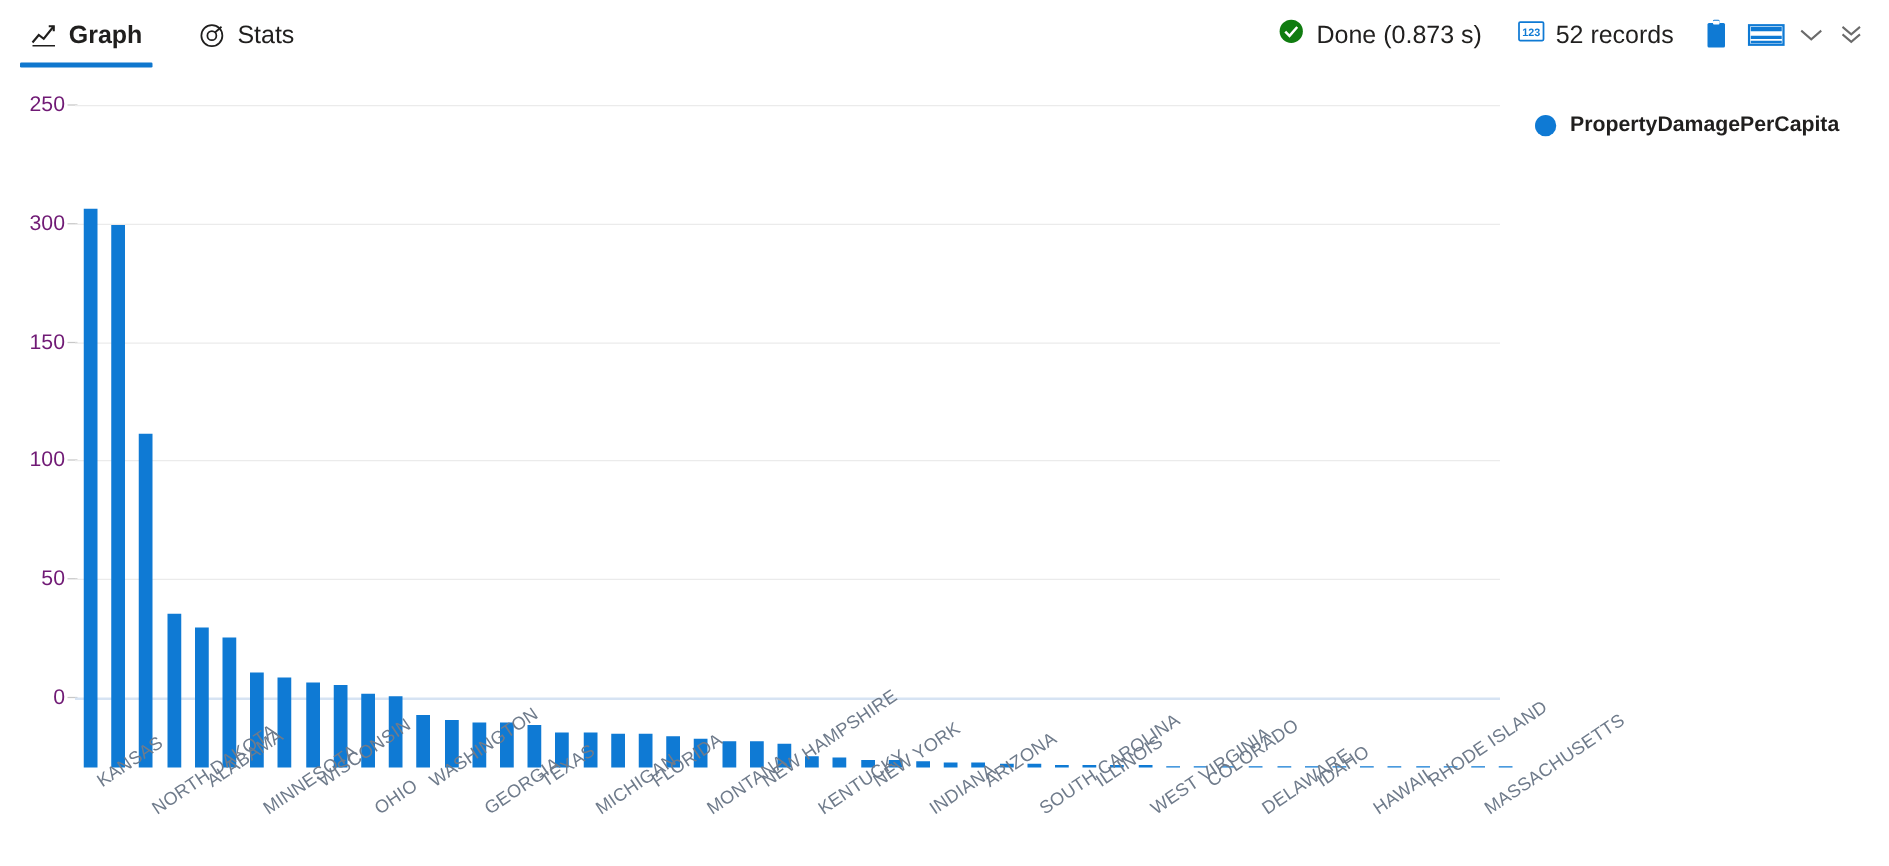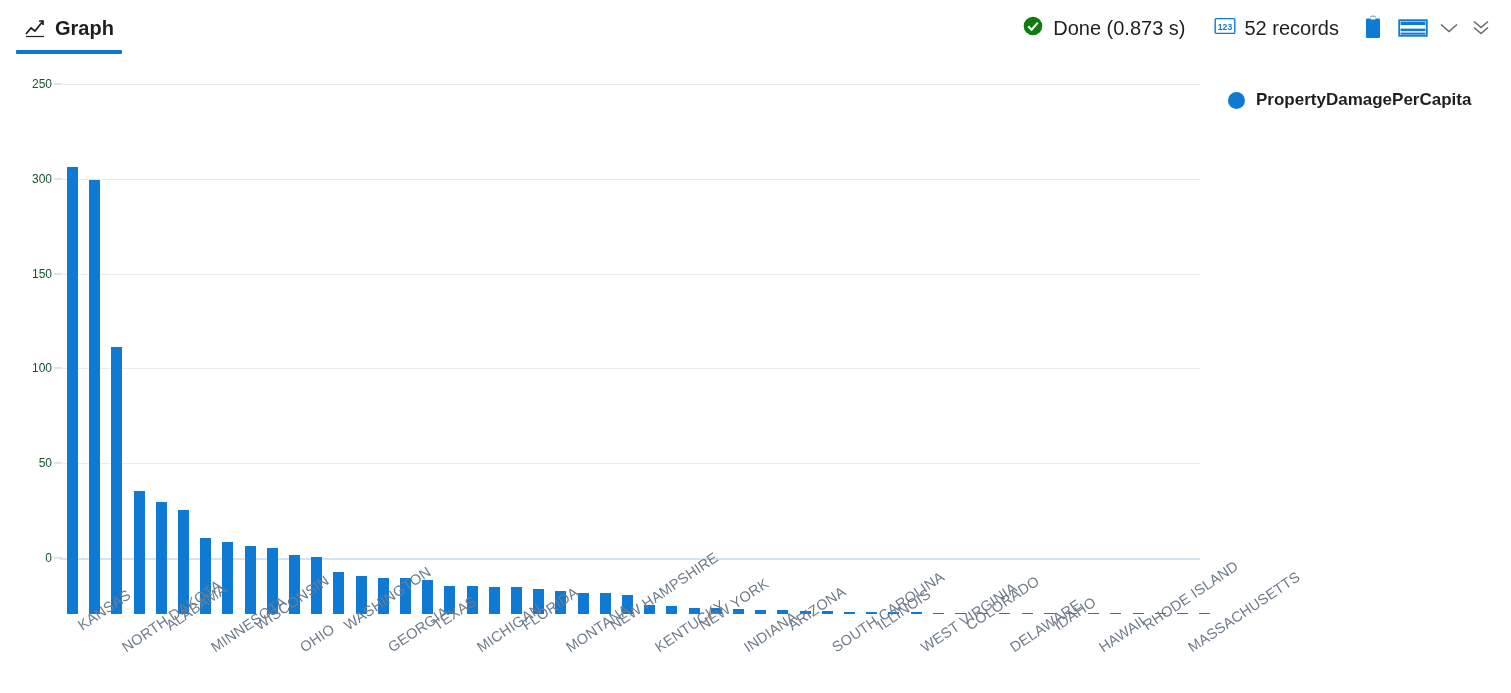--- a/index.html
+++ b/index.html
@@ -41,21 +41,21 @@
     height:56px; width:40px; cursor:pointer;
   }
   .icon-btn.narrow { width:32px; }
 
   
   .chart-area { position:absolute; left:0; top:56px; width:1511px; height:637px; }
 
   .ylabels { position:absolute; left:0; top:0; width:52px; height:560px; }
   .ylabel {
     position:absolute; right:0; transform:translateY(-50%);
-    font-size:12px; color:#14532d; text-align:right; white-space:nowrap;
+    font-size:17px; color:#701a75; text-align:right; white-space:nowrap;
   }
   .ytick {
     position:absolute; width:8px; height:1px; background:#c8c8c8;
     transform:translateY(-0.5px);
   }
 
   .plot {
     position:absolute; left:60px; top:0; width:1140px; height:560px;
   }
   .gridline {
@@ -98,20 +98,30 @@
           <svg width="22" height="22" viewBox="0 0 22 22">
             <polyline points="2,17 7,11 11,14 19,4" fill="none" stroke="#201f1e" stroke-width="1.7"></polyline>
             <polyline points="15,4 19,4 19,8" fill="none" stroke="#201f1e" stroke-width="1.7"></polyline>
             <line x1="2" y1="19.5" x2="20" y2="19.5" stroke="#201f1e" stroke-width="1.2"></line>
           </svg>
         </span>
         <span>Graph</span>
       </div>
 
 
+      <div class="tab">
+        <span class="ic">
+          <svg width="21" height="21" viewBox="0 0 21 21">
+            <circle cx="10.5" cy="10.5" r="8.4" fill="none" stroke="#201f1e" stroke-width="1.4"></circle>
+            <circle cx="10.5" cy="10.5" r="3.6" fill="none" stroke="#201f1e" stroke-width="1.4"></circle>
+            <line x1="13.2" y1="7.8" x2="18.2" y2="3.4" stroke="#201f1e" stroke-width="1.4"></line>
+          </svg>
+        </span>
+        <span>Stats</span>
+      </div>
 
     </div>
 
     <div class="status">
 
 
       <div class="status-item">
         <span class="ic">
           <svg width="22" height="22" viewBox="0 0 22 22">
             <circle cx="11" cy="11" r="9.3" fill="#107c10"></circle>

